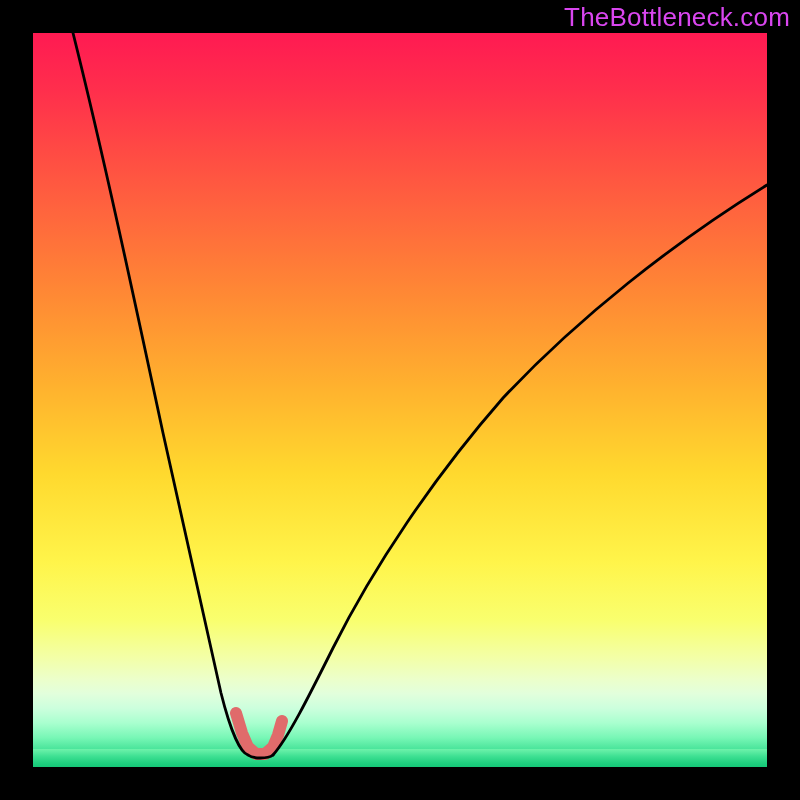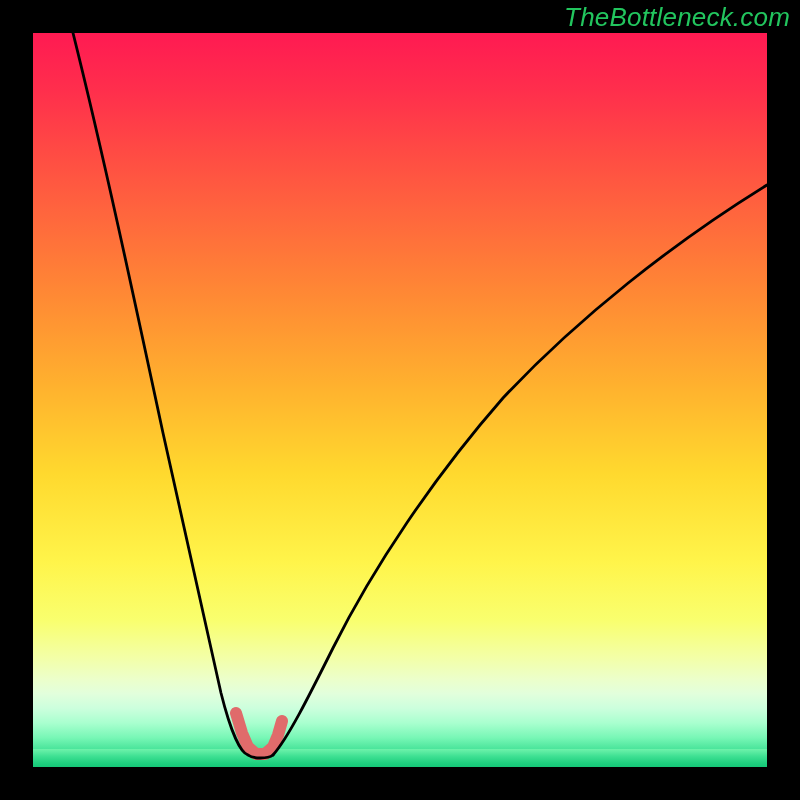--- a/index.html
+++ b/index.html
@@ -50,24 +50,23 @@
     height: 18px;
     background: linear-gradient(to bottom,
       #6ef2ab 0%, #3fe093 40%, #1ecf7e 80%, #16c878 100%);
   }
   .watermark {
     position: absolute;
     top: 2px;
     right: 10px;
     font-size: 26px;
     font-weight: 500;
-    color: #22c55e;
+    color: #d946ef;
     letter-spacing: 0.2px;
     font-family: Arial, Helvetica, sans-serif;
-    font-style: italic;
   }
   svg.curve {
     position: absolute;
     inset: 0;
     width: 100%;
     height: 100%;
   }
   .curve-path {
     fill: none;
     stroke: #000;

